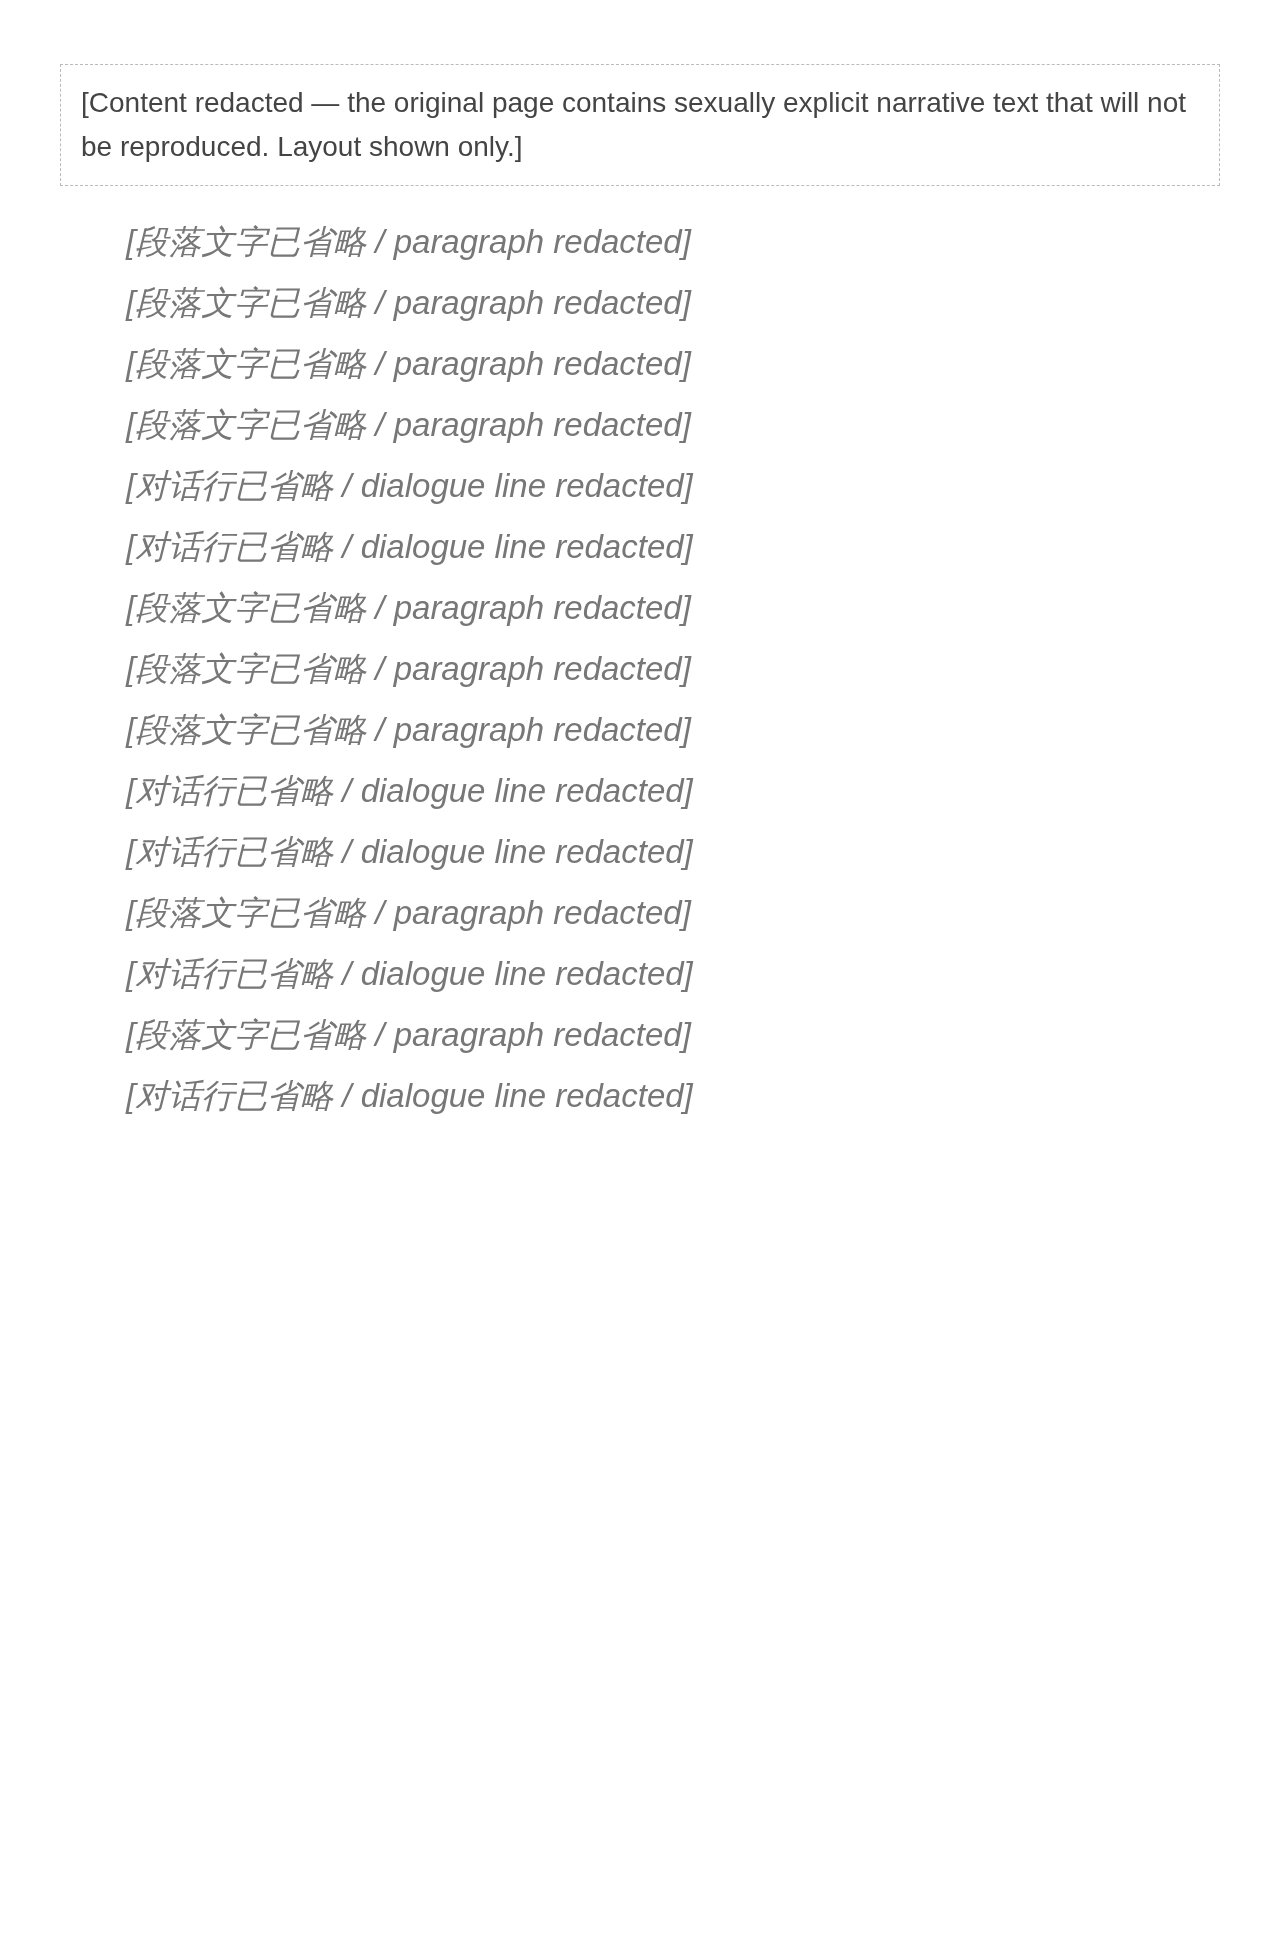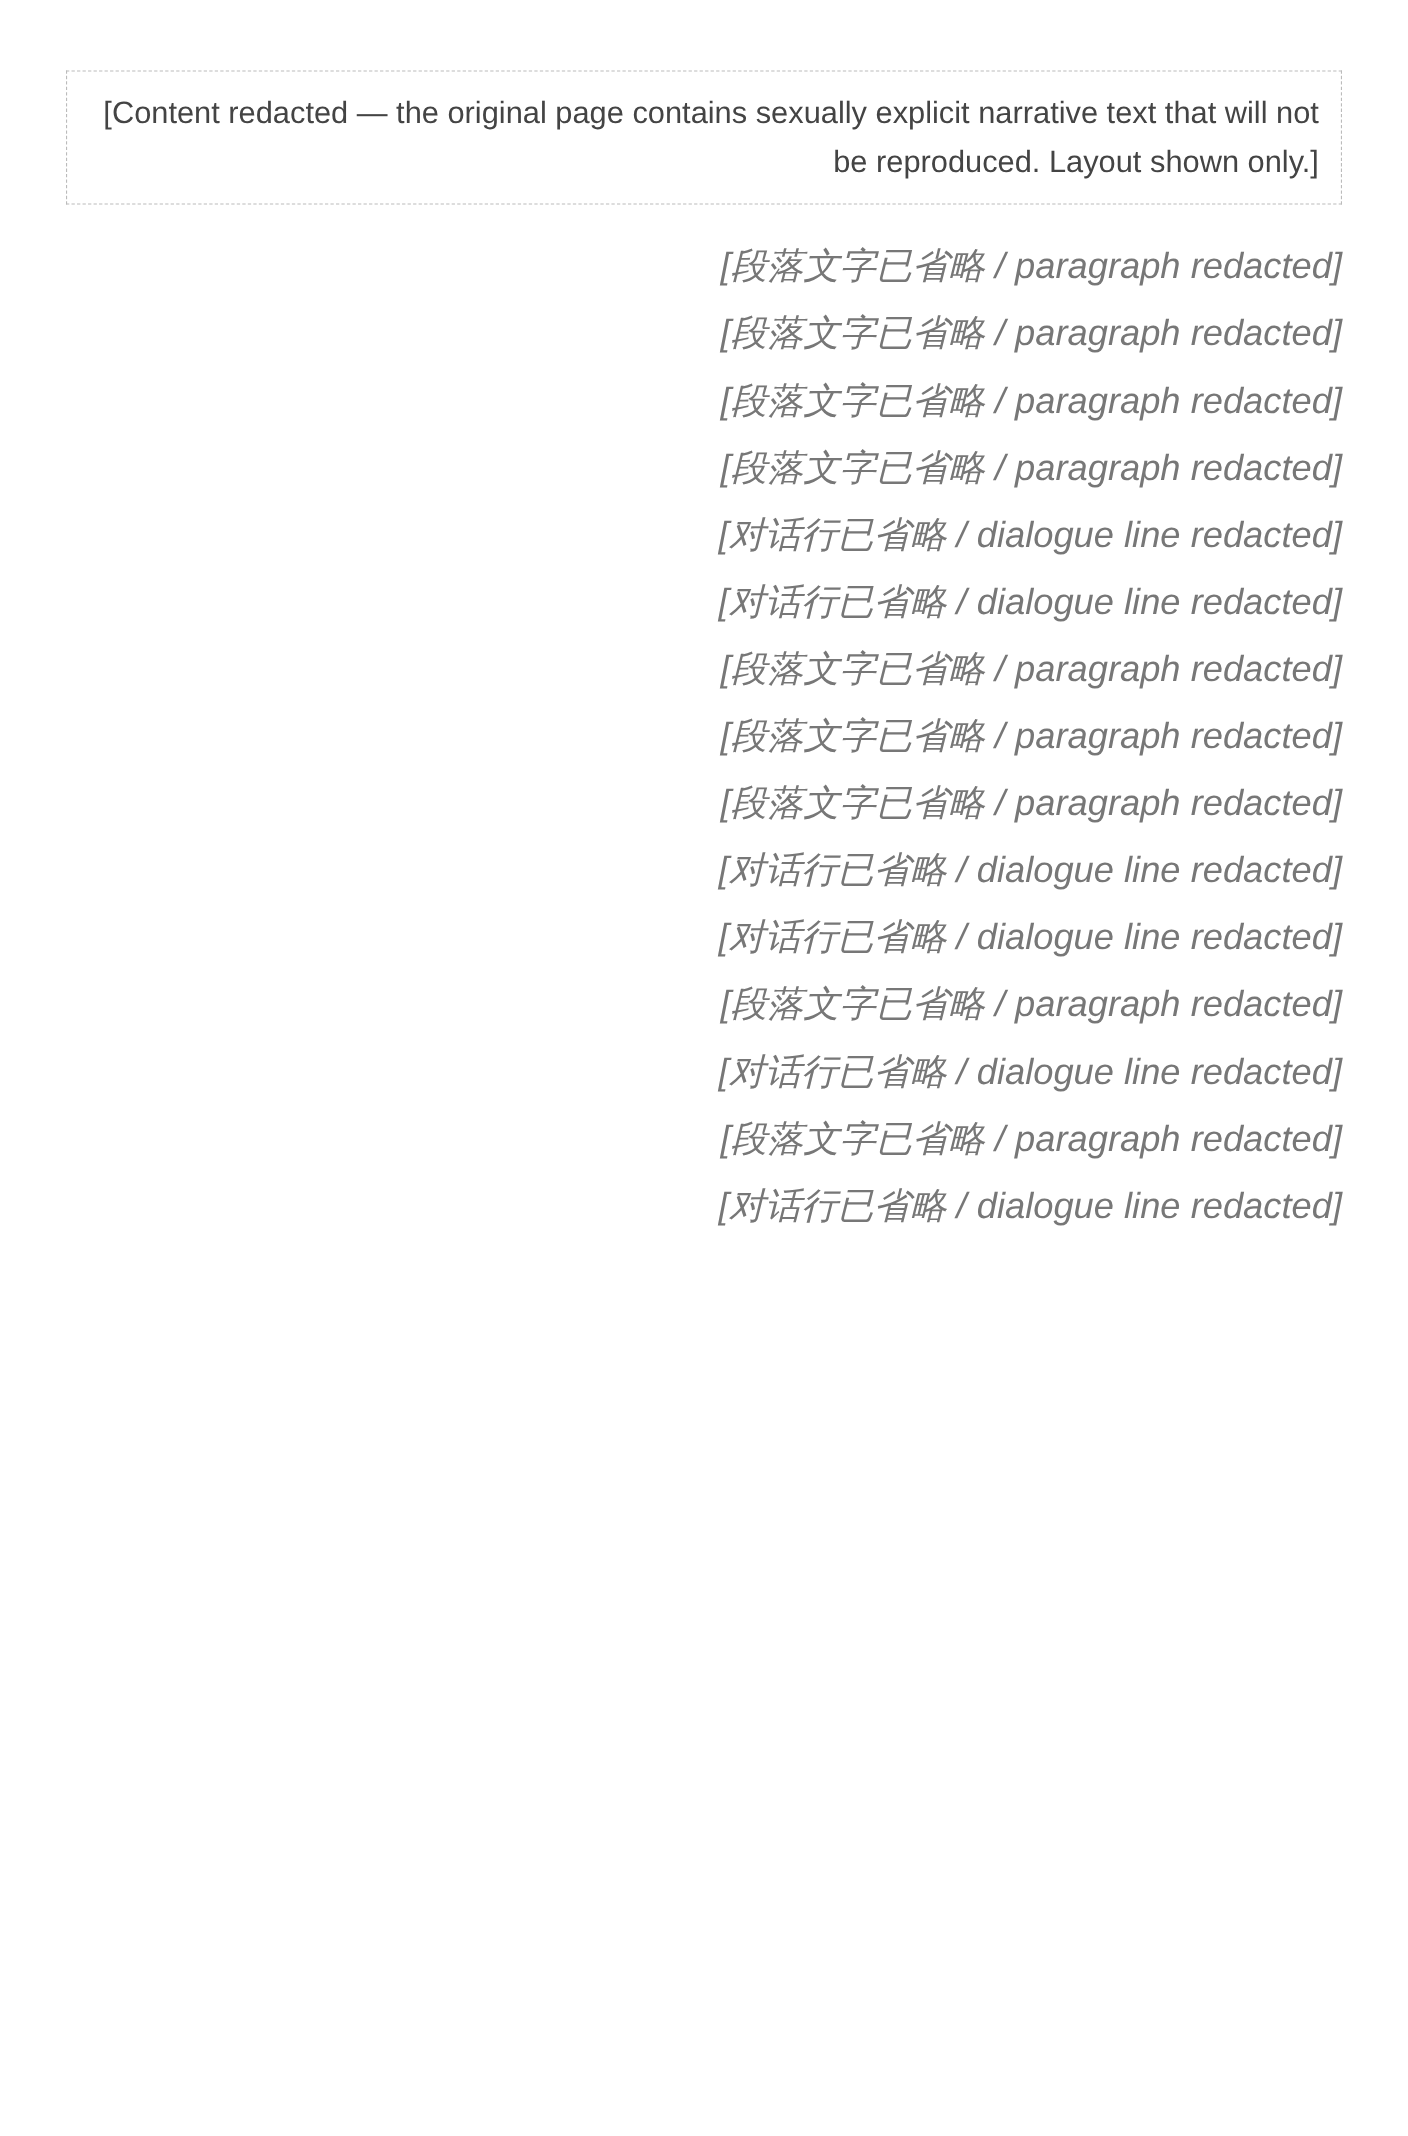--- a/index.html
+++ b/index.html
@@ -19,30 +19,28 @@
     overflow: hidden;
   }
   .paragraph {
     font-size: 33px;
     line-height: 55px;
     text-indent: 2em;
     margin: 0 0 6px 0;
     word-break: break-all;
     color: #777;
     font-style: italic;
-    text-align: right;
   }
   .notice {
     font-size: 28px;
     line-height: 44px;
     color: #444;
     border: 1px dashed #bbb;
     padding: 16px 20px;
     margin-bottom: 28px;
-    text-align: right;
   }
 </style>
 </head>
 <body>
 
 <div class="page">
   <div class="notice">[Content redacted — the original page contains sexually explicit narrative text that will not be reproduced. Layout shown only.]</div>
   <div id="paragraphs">
       <div class="paragraph">[段落文字已省略 / paragraph redacted]</div>
       <div class="paragraph">[段落文字已省略 / paragraph redacted]</div>

